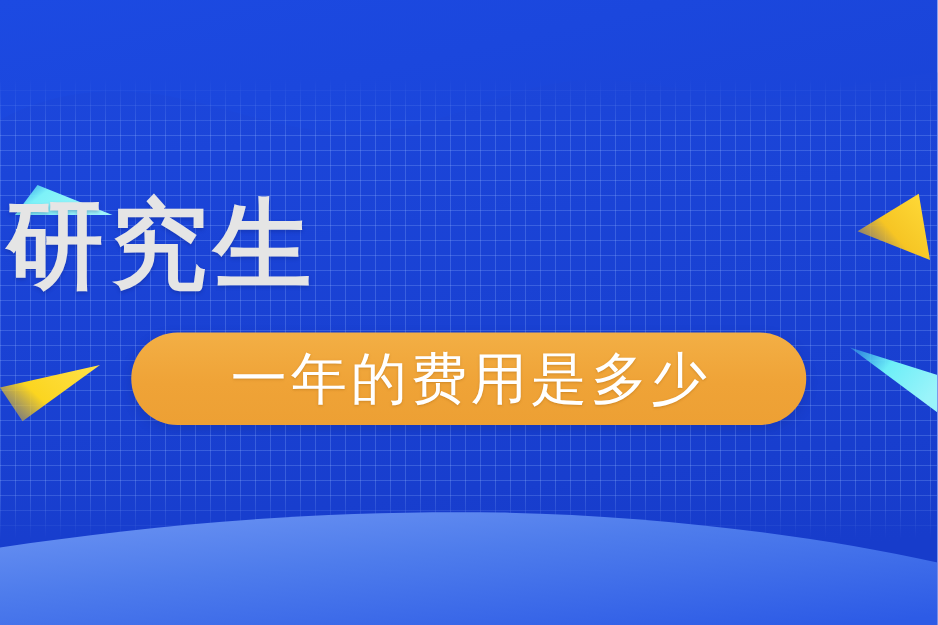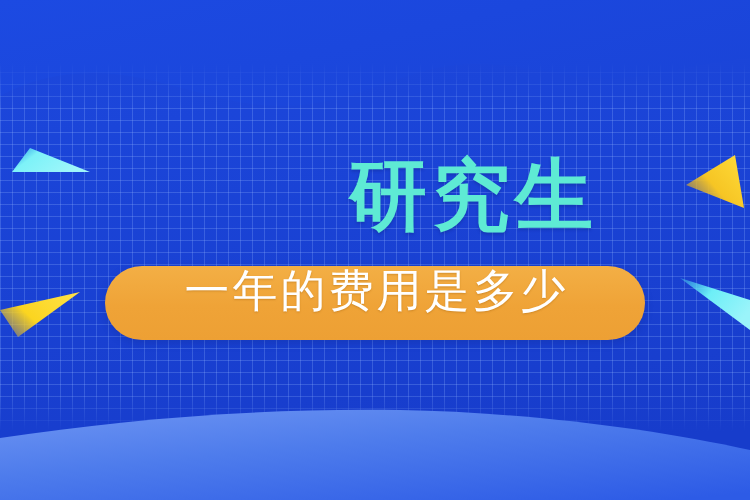--- a/index.html
+++ b/index.html
@@ -64,40 +64,41 @@
     left: 0;
     top: 0;
     width: 750px;
     height: 500px;
   }
   #headline {
     position: absolute;
     left: 0;
     top: 152px;
     width: 598px;
-    text-align: right;
-    color: #5eead4;
+    text-align: left;
+    color: #e5e5e5;
     font-size: 78px;
     line-height: 86px;
     font-weight: bold;
     letter-spacing: 5px;
     text-indent: 5px;
     white-space: nowrap;
     text-shadow: 0 2px 3px rgba(10,30,110,0.28);
   }
   #subtitle-pill {
     position: absolute;
     left: 105px;
     top: 266px;
     width: 540px;
     height: 74px;
     border-radius: 37px;
     background: linear-gradient(180deg, #F3AF45 0%, #EFA337 55%, #EDA034 100%);
     box-shadow: 0 3px 9px rgba(12,35,120,0.22);
     display: flex;
+    align-items: center;
     justify-content: center;
   }
   #subtitle-text {
     color: #ffffff;
     font-size: 45px;
     line-height: 50px;
     font-weight: normal;
     letter-spacing: 3px;
     text-indent: 3px;
     white-space: nowrap;

